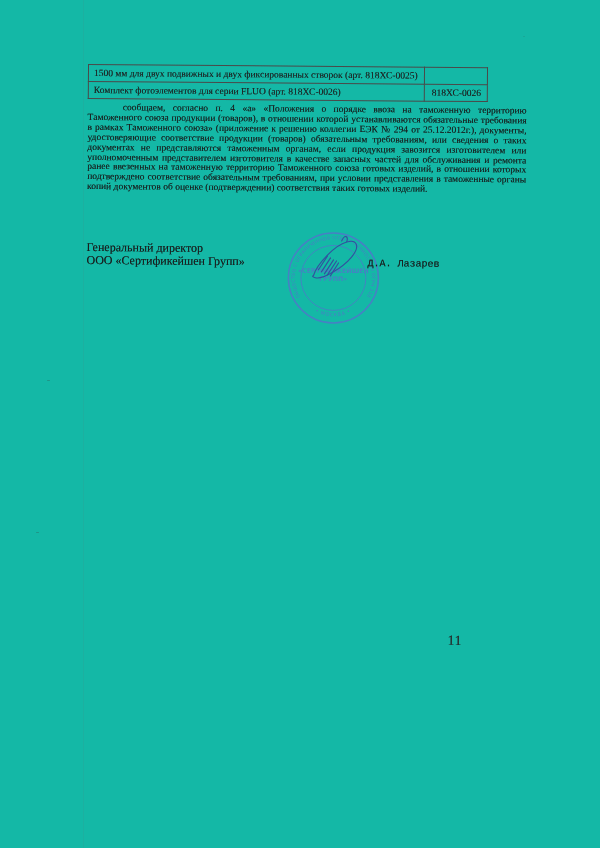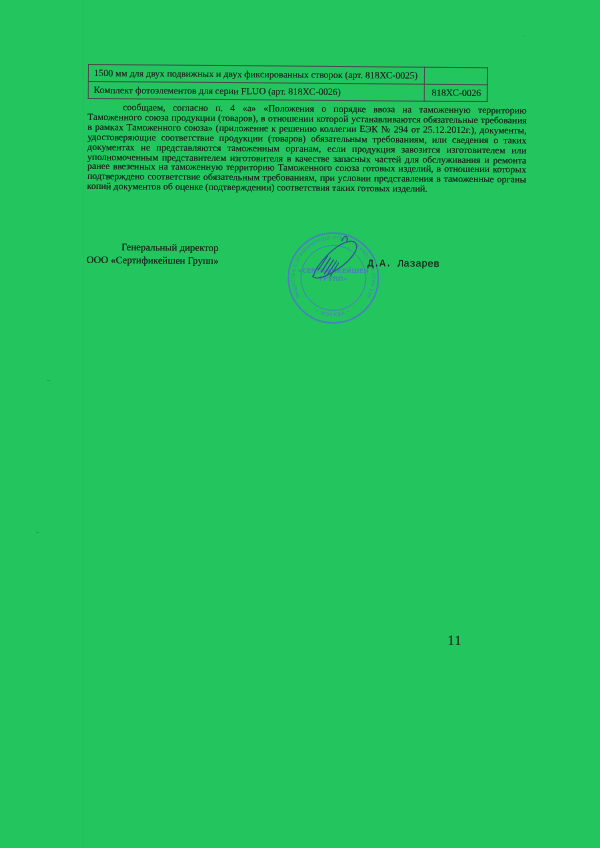--- a/index.html
+++ b/index.html
@@ -2,21 +2,21 @@
 <html style="--stamp-color: #4d7ac8; --sig-color: #35479e;"><head>
 <meta charset="utf-8">
 <style>
   html,body{margin:0;padding:0;}
   body{
     width:600px;height:848px;overflow:hidden;
     background:#ffffff;
     font-family:"Liberation Serif","DejaVu Serif",serif;
   }
   .page{
-    position:relative;width:600px;height:848px;background:#22c55e;
+    position:relative;width:600px;height:848px;background:#14b8a6;
   }
   
   .margin-line{
     position:absolute;left:83px;top:0;width:1px;height:848px;
     background:rgba(110,110,110,0.10);
   }
   .speck{position:absolute;background:rgba(60,60,60,0.28);border-radius:1px;}
   .speck.s1{left:47px;top:380px;width:3px;height:1px;}
   .speck.s2{left:36px;top:532px;width:3px;height:1px;}
   .speck.s3{left:148px;top:92px;width:2px;height:2px;opacity:.5;}
@@ -45,23 +45,22 @@
   .body-paragraph{
     position:absolute;left:88px;top:103px;width:439px;
     font-size:9.5px;line-height:9.9px;
     text-align:justify;text-indent:35px;
     color:#1c1c1c;
     text-shadow:0 0 0.4px rgba(0,0,0,0.5);
   }
 
   .signatory{
     position:absolute;left:88px;top:241px;
-    font-size:10px;line-height:12.8px;color:#1c1c1c;
+    font-size:12px;line-height:12.8px;color:#1c1c1c;
     text-shadow:0 0 0.4px rgba(0,0,0,0.5);
-    text-align:right;
   }
   .signatory-name{
     position:absolute;left:369px;top:256px;
     font-size:10px;color:#1c1c1c;
     text-shadow:0 0 0.4px rgba(0,0,0,0.5);
     font-family:Liberation Mono, monospace;
   }
 
   .stamp{
     position:absolute;left:287px;top:228px;width:96px;height:96px;

